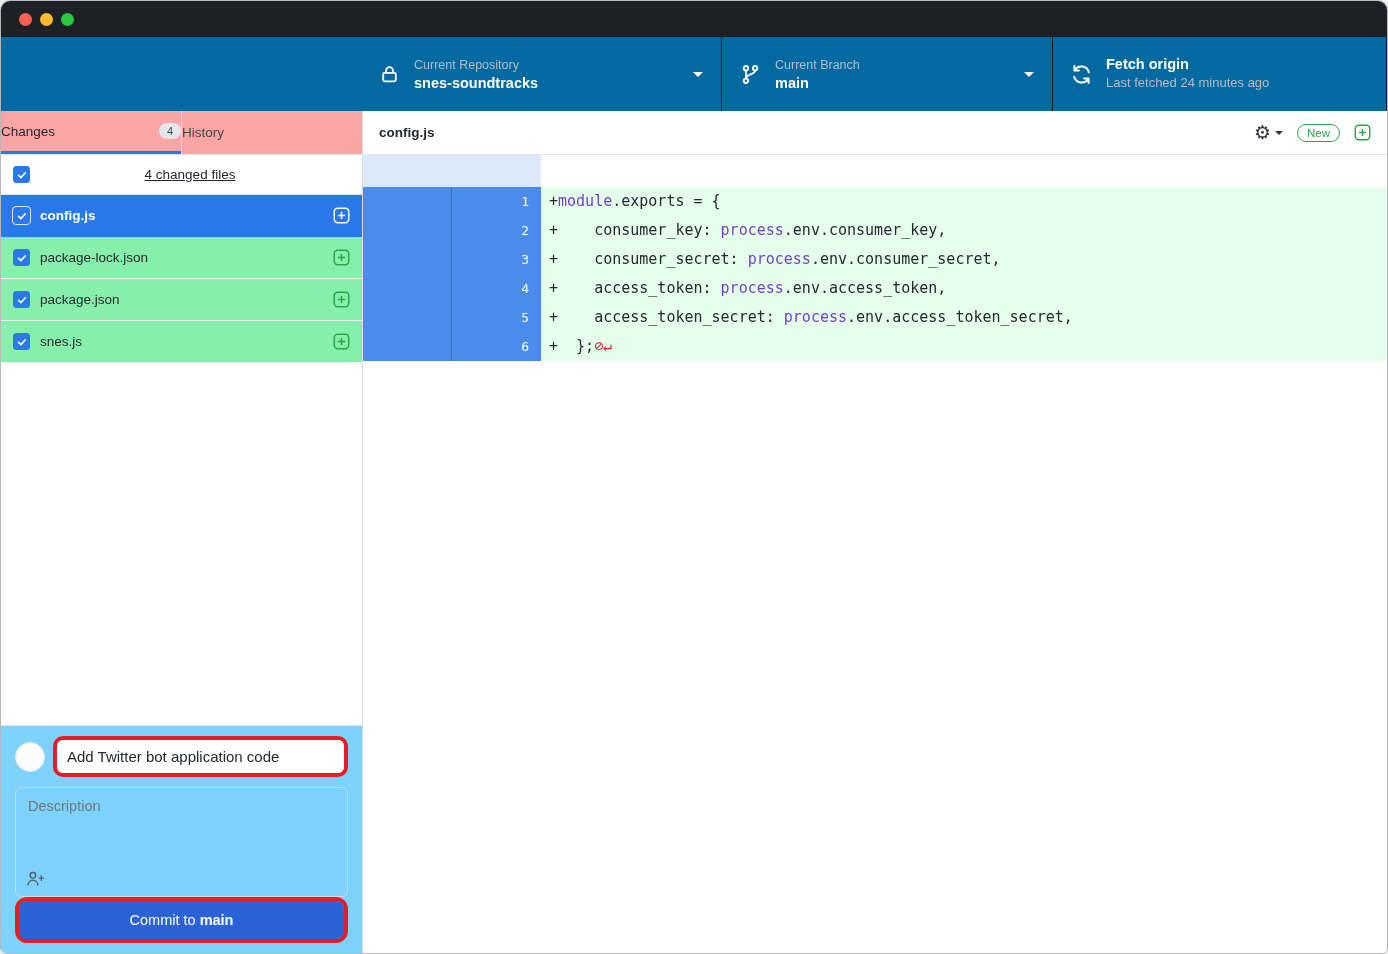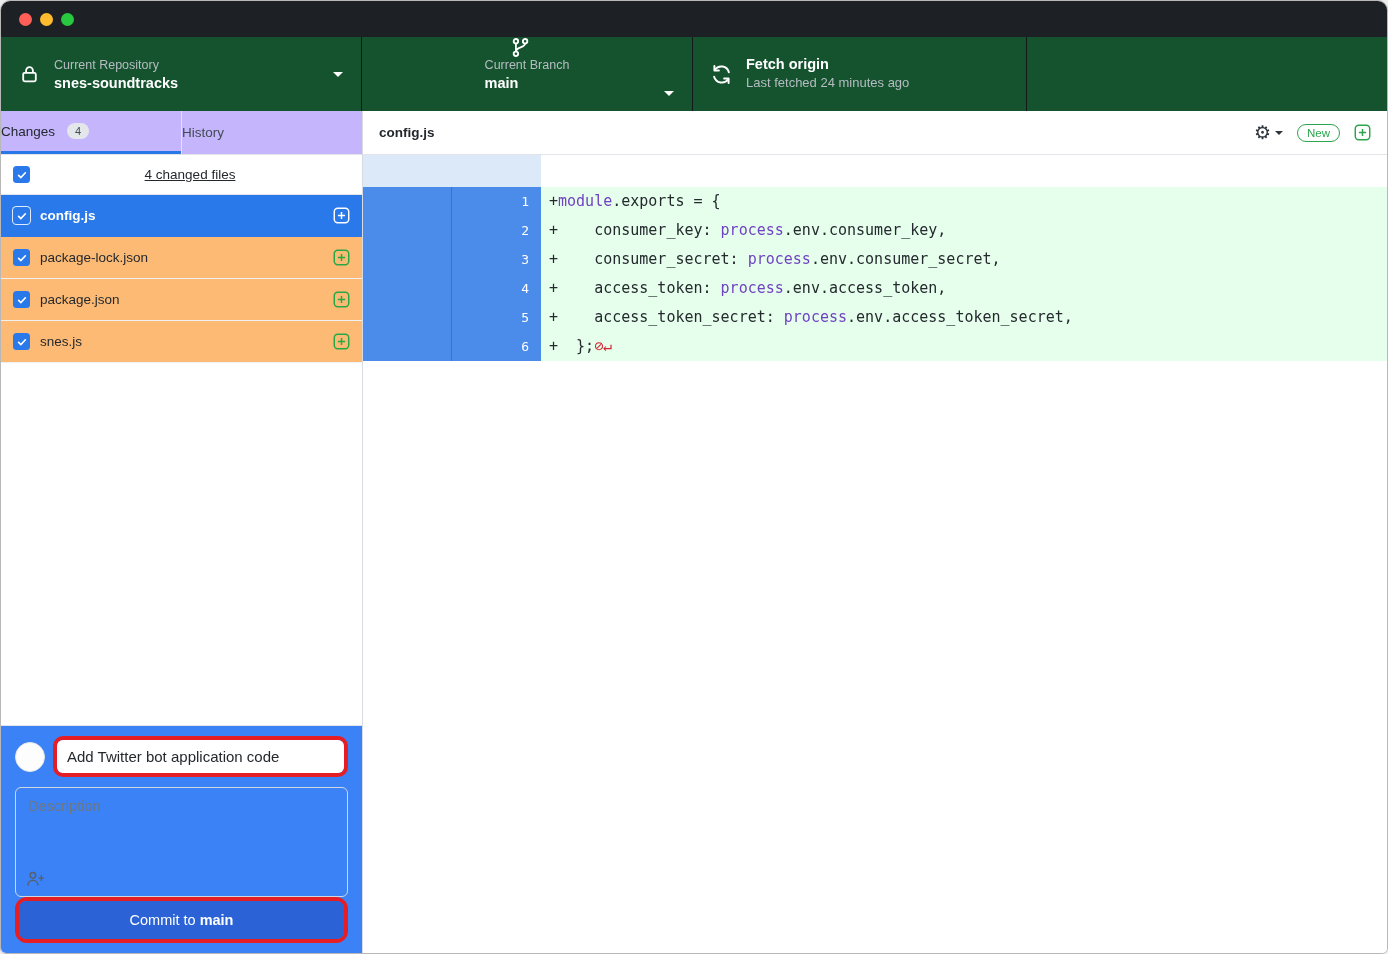--- a/index.html
+++ b/index.html
@@ -16,62 +16,62 @@
   .window { width:1388px; height:954px; background:#fff; border:1px solid #b8b8b8;
             border-radius:10px 10px 6px 6px; overflow:hidden; display:flex; flex-direction:column; }
 
   
   .titlebar { height:36px; background:#1d2125; display:flex; align-items:center;
               padding-left:18px; gap:8px; flex:0 0 auto; }
   .traffic { width:13px; height:13px; border-radius:50%; }
   .t-red{background:#ff5f57} .t-yellow{background:#febc2e} .t-green{background:#28c840}
 
   
-  .toolbar { height:74px; background:#14532d; display:flex; color:#fff; flex:0 0 auto; }
+  .toolbar { height:74px; background:#0369a1; display:flex; color:#fff; flex:0 0 auto;justify-content:flex-end; }
   .tb-section { display:flex; align-items:center; padding:0 18px; border-right:1px solid #15181b; cursor:pointer; }
-  .tb-repo { width:361px; } .tb-branch { width:331px;flex-direction:column; } .tb-fetch { width:334px; }
+  .tb-repo { width:361px; } .tb-branch { width:331px; } .tb-fetch { width:334px; }
   .tb-icon { width:21px; height:21px; margin-right:14px; flex:0 0 auto; }
   .tb-icon svg { width:100%; height:100%; }
   .tb-label { font-size:12.5px; color:#b6bcc3; margin-bottom:3px; }
   .tb-value { font-size:14.5px; font-weight:bold; color:#fff; }
   .chevron { width:0; height:0; border-left:5px solid transparent; border-right:5px solid transparent;
              border-top:5px solid #fff; margin-left:auto; }
 
   
   .content { flex:1; display:flex; min-height:0; }
 
   
   .sidebar { width:362px; border-right:1px solid #d8dce0; display:flex; flex-direction:column; background:#fff; }
   .tabs { display:flex; height:44px; border-bottom:1px solid #e1e4e8; flex:0 0 auto; }
-  .tab { flex:1; display:flex; align-items:center; justify-content:flex-start; gap:12px;
-         font-size:13.5px; color:#24292e; cursor:pointer; background:#c4b5fd; }
+  .tab { flex:1; display:flex; align-items:center; justify-content:space-between; gap:12px;
+         font-size:13.5px; color:#24292e; cursor:pointer; background:#fca5a5; }
   .tab.active { border-bottom:3px solid var(--tab-underline); }
   .tab.inactive { border-left:1px solid #e1e4e8; color:#424a53; }
   .tab-badge { background:#e4e7ea; border-radius:10px; font-size:11px; padding:2px 8px; color:#424a53; }
 
   .files-header { height:40px; display:flex; align-items:center; padding:0 12px;
                   border-bottom:1px solid #e1e4e8; font-size:13.5px; color:#24292e; flex:0 0 auto; }
   .files-header-label { flex:1; text-align:center;text-decoration:underline; }
 
   .checkbox { width:17px; height:17px; border-radius:3.5px; background:var(--checkbox-blue);
               display:inline-flex; align-items:center; justify-content:center; flex:0 0 auto; cursor:pointer; }
   .checkbox svg { width:12px; height:12px; }
 
   .file-list { flex:1; overflow:hidden; }
   .file-row { height:42px; display:flex; align-items:center; padding:0 12px; gap:10px;
-              font-size:13.5px; color:#24292e; border-bottom:1px solid #eef0f2; cursor:pointer; background:#fdba74; }
+              font-size:13.5px; color:#24292e; border-bottom:1px solid #eef0f2; cursor:pointer; background:#86efac; }
   .file-row .file-name { flex:1; }
   .file-row .file-status { color:var(--added-green); width:17px; height:17px; }
   .file-row .file-status svg { width:17px; height:17px; display:block; }
   .file-row.selected { background:var(--selection-blue); color:#fff; border-bottom-color:var(--selection-blue); font-weight:bold; }
   .file-row.selected .file-status { color:#fff; }
   .file-row.selected .checkbox { box-shadow:0 0 0 1px rgba(255,255,255,.85); }
 
   
-  .commit-area { border-top:1px solid #e1e4e8; padding:10px 14px 10px; flex:0 0 auto; background:#3b82f6; }
+  .commit-area { border-top:1px solid #e1e4e8; padding:10px 14px 10px; flex:0 0 auto; background:#7dd3fc; }
   .summary-row { display:flex; align-items:center; gap:8px; margin-bottom:10px; }
   .avatar { width:30px; height:30px; border-radius:50%; background:#fdfdfd; border:1px solid #e4e7ea; flex:0 0 auto; }
   .annotation { border:4px solid var(--annotation-red); border-radius:10px; }
   .summary-annotation { flex:1; }
   .summary-input { width:100%; border:none; outline:none; font-size:15px; padding:8px 10px;
                    border-radius:6px; color:#24292e; font-family:inherit; background:#fff; }
   .description-box { position:relative; border:1px solid #d0d7de; border-radius:6px; height:110px; margin-bottom:0; }
   .description-input { width:100%; height:100%; border:none; outline:none; resize:none; padding:10px 12px;
                        font-size:14.5px; color:#24292e; font-family:inherit; border-radius:6px; background:transparent; }
   .description-input::placeholder { color:#6e7781; }

